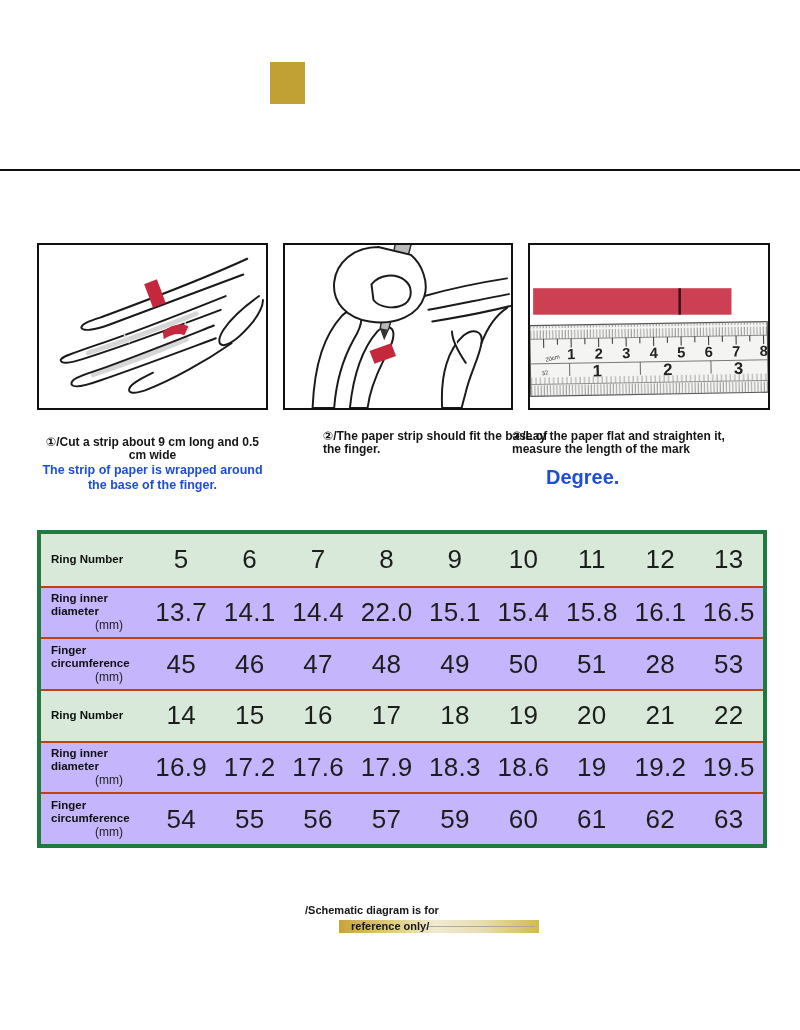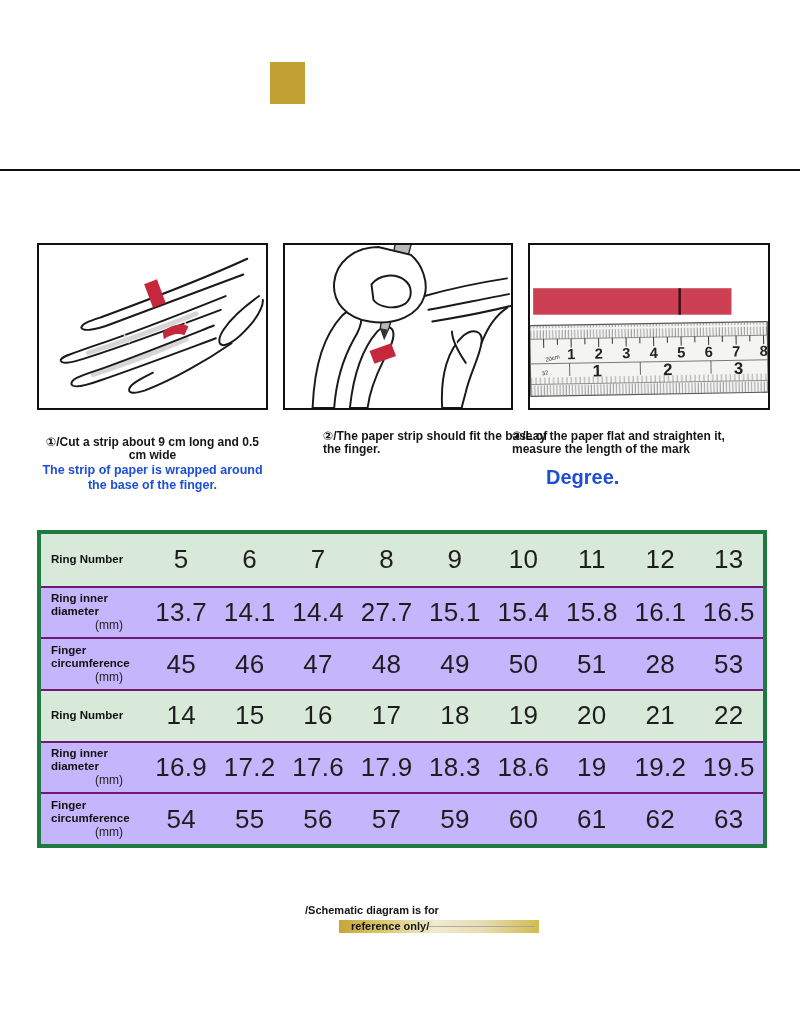--- a/index.html
+++ b/index.html
@@ -27,21 +27,21 @@
   #cap2{left:287px;top:430px;width:226px;margin-left:36px;}
   #sub2{left:277px;top:465px;width:240px;font-size:14.5px;}
   #cap3{left:512px;top:430px;width:243px;}
   #sub3{left:546px;top:466px;font-size:20px;}
   
   .size-table{
     position:absolute;left:37px;top:530px;width:730px;height:318px;box-sizing:border-box;
     border:4px solid #1e7a3e;background:#c4b5fd;display:grid;grid-template-rows:repeat(6,1fr);
   }
   .t-row{display:grid;grid-template-columns:106px repeat(9,1fr);align-items:center;}
-  .t-row + .t-row{border-top:2px solid #701a75;}
+  .t-row + .t-row{border-top:2px solid #c2410c;}
   .t-row.green{background:#d8e9d9;}
   .t-label{padding-left:10px;font-weight:bold;font-size:11.5px;line-height:13px;color:#101010;}
   .t-label .unit{font-weight:normal;font-size:12px;color:#222;text-align:right;width:72px;margin-top:1px;}
   .t-val{text-align:center;font-size:26px;font-weight:400;color:#1d1d1d;letter-spacing:0.3px;}
   
   .footer{position:absolute;left:305px;top:903px;width:220px;font-size:11px;font-weight:bold;line-height:14px;color:#161616;}
   .footer-line2{position:relative;margin-top:2px;height:15px;margin-left:46px;}
   .gold-bar{position:absolute;left:-12px;top:1px;width:200px;height:13px;
     background:linear-gradient(90deg,#c8a33b 0%,#d9c466 20%,#f0ead0 48%,#e7ddb2 72%,#d2bb4e 100%);}
   .gold-bar:after{content:"";position:absolute;left:45%;right:2%;top:6px;height:1px;background:#9d9d9d;opacity:.8;}
@@ -206,21 +206,21 @@
 
     <div class="t-row">
       <div class="t-label">
         <div>Ring inner</div>
         <div>diameter</div>
         <div class="unit">(mm)</div>
       </div>
       <div class="t-val">13.7</div>
       <div class="t-val">14.1</div>
       <div class="t-val">14.4</div>
-      <div class="t-val">27.7</div>
+      <div class="t-val">22.0</div>
       <div class="t-val">15.1</div>
       <div class="t-val">15.4</div>
       <div class="t-val">15.8</div>
       <div class="t-val">16.1</div>
       <div class="t-val">16.5</div>
     </div>
 
     <div class="t-row">
       <div class="t-label">
         <div>Finger</div>

